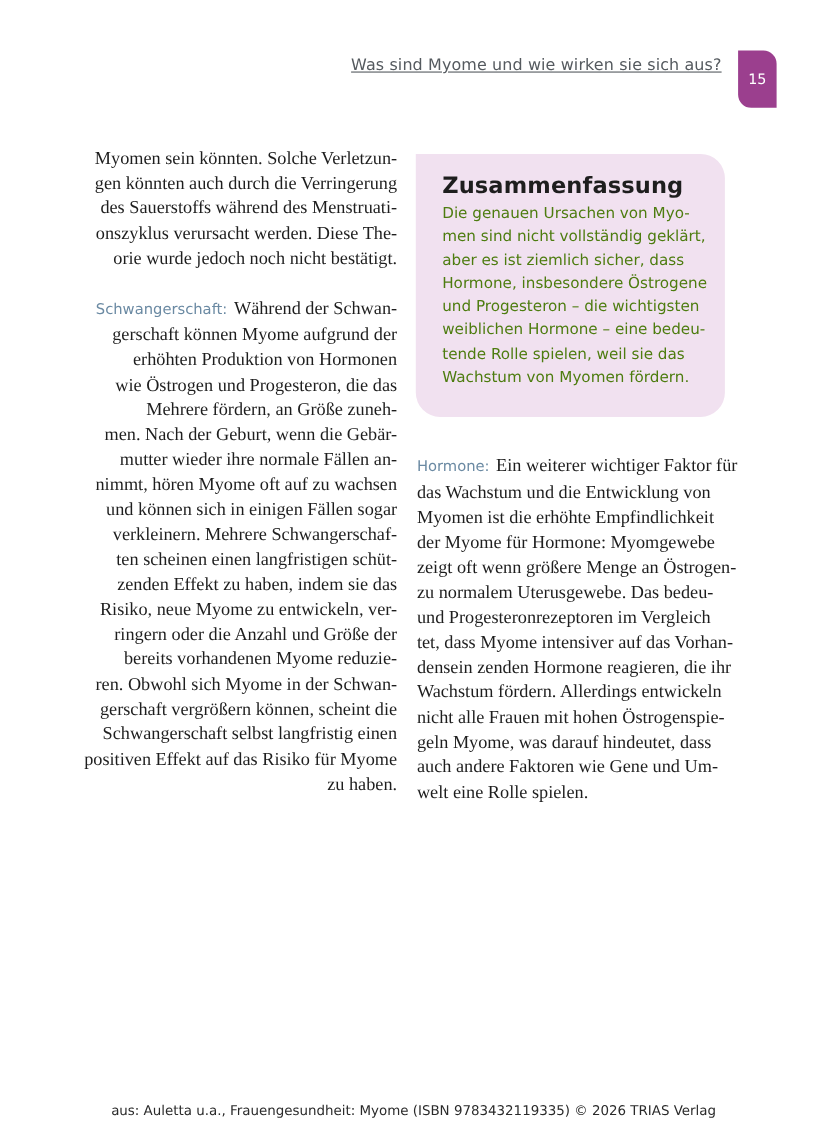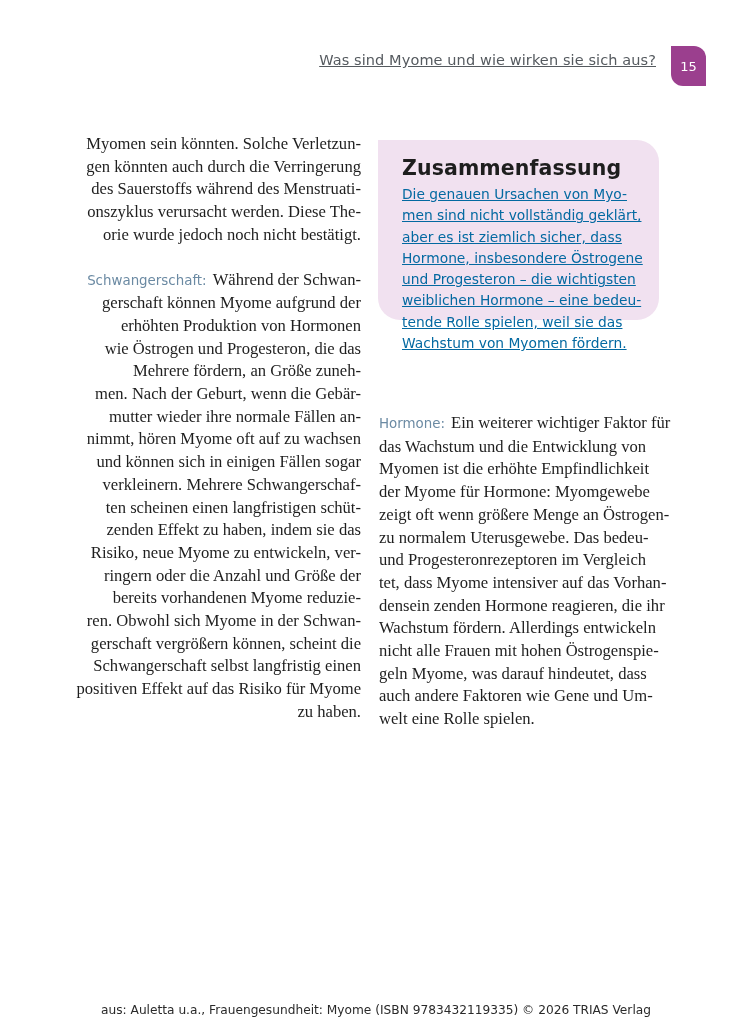--- a/index.html
+++ b/index.html
@@ -6,43 +6,43 @@
   body {
     width: 752px; height: 1020px; background: #ffffff; position: relative; overflow: hidden;
     font-family: "Liberation Serif", "DejaVu Serif", serif; color: #1e1e1e;
   }
   .running-head {
     position: absolute; top: 52px; right: 96px;
     font-family: "DejaVu Sans", "Liberation Sans", sans-serif; font-size: 14.5px; color: #555a5f;
     letter-spacing: 0.1px; white-space: nowrap; text-decoration: underline;
   }
   .page-badge {
-    position: absolute; top: 46px; left: 671px; width: 35px; height: 40px;
+    position: absolute; top: 46px; left: 671px; width: 35px; height: 52px;
     background: #9b3f8e; color: #fff;
     border-radius: 0 12px 0 12px;
     font-family: "DejaVu Sans", "Liberation Sans", sans-serif; font-size: 13px;
     display: flex; align-items: center; justify-content: center;
   }
   .col { position: absolute; font-size: 16.6px; line-height: 22.7px; }
   .col-left { left: 71px; top: 133px; width: 290px; text-align: right; }
   .col-right { left: 379px; top: 412px; width: 290px; }
   .line { display: block; white-space: nowrap; }
   .para-gap { height: 22px; }
   .lead {
     font-family: "DejaVu Sans", "Liberation Sans", sans-serif; font-size: 13.4px; color: #6b8aa3;
     font-weight: normal; margin-right: 6px;
   }
   .summary-box {
-    position: absolute; left: 378px; top: 140px; width: 281px; height: 180px;
+    position: absolute; left: 378px; top: 140px; width: 281px; height: 239px;
     background: #f1e1f0; border-radius: 0 22px 22px 22px; box-sizing: border-box;
     padding: 14px 18px 0 24px;
     font-family: "DejaVu Sans", "Liberation Sans", sans-serif;
   }
   .summary-title { font-size: 20.5px; font-weight: bold; color: #1e1e1e; margin: 2px 0 4px 0; letter-spacing: 0.1px; }
-  .summary-text { font-size: 13.8px; line-height: 21.3px; color: #0369a1; text-decoration: underline; }
+  .summary-text { font-size: 13.8px; line-height: 21.3px; color: #4d7c0f; }
   .summary-text .line { white-space: nowrap; }
   .footer {
     position: absolute; top: 1003px; left: 0; width: 752px; text-align: center;
     font-family: "DejaVu Sans", "Liberation Sans", sans-serif; font-size: 12.2px; color: #2a2a2a;
   }
 </style>
 </head>
 <body>
 
 <div class="running-head">Was sind Myome und wie wirken sie sich aus?</div>

